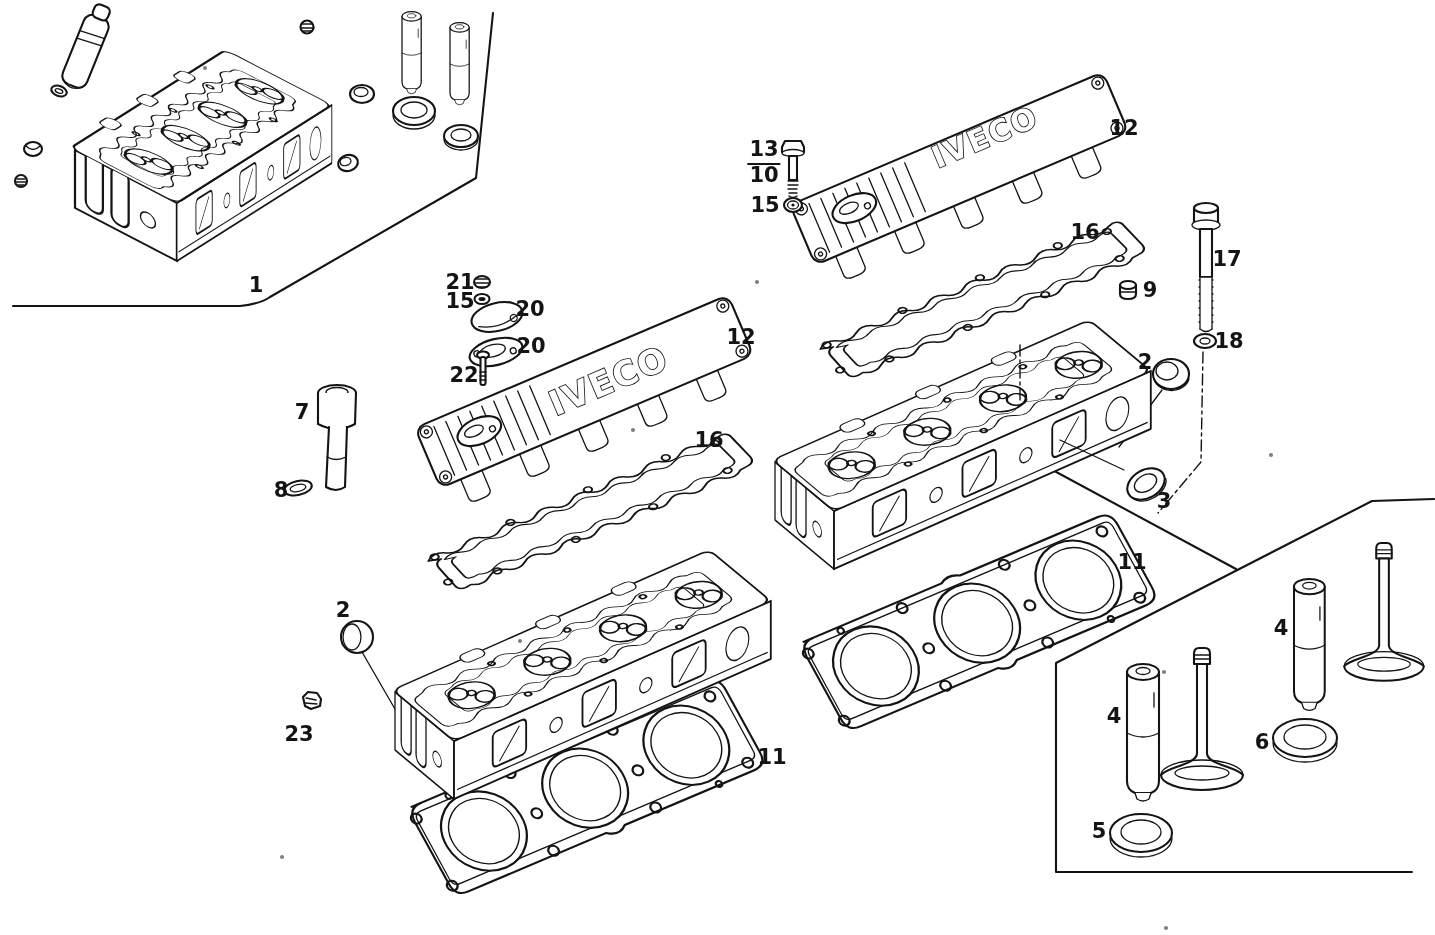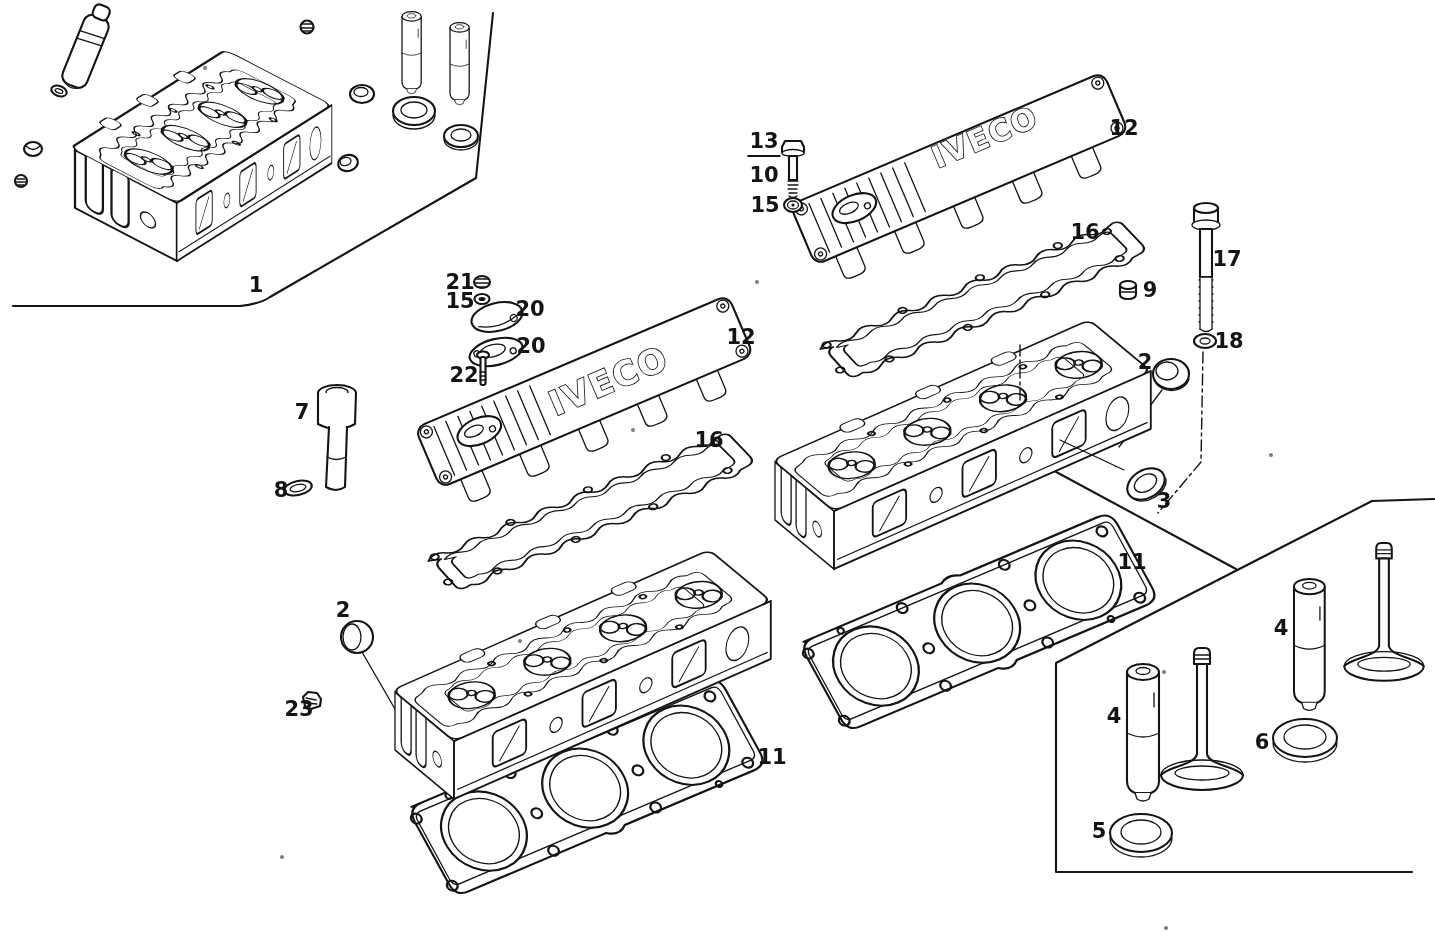--- a/index.html
+++ b/index.html
@@ -400,23 +400,23 @@
       <span class="callout" style="left: 460px; top: 282px; text-align: center;">21</span>
       <span class="callout" style="left: 460px; top: 301px;">15</span>
       <span class="callout" style="left: 530px; top: 309px;">20</span>
       <span class="callout" style="left: 531px; top: 346px;">20</span>
       <span class="callout" style="left: 464px; top: 375px;">22</span>
       <span class="callout" style="left: 741px; top: 337px;">12</span>
       <span class="callout" style="left: 709px; top: 440px;">16</span>
       <span class="callout" style="left: 302px; top: 412px;">7</span>
       <span class="callout" style="left: 281px; top: 490px;">8</span>
       <span class="callout" style="left: 343px; top: 610px;">2</span>
-      <span class="callout" style="left: 299px; top: 709px; text-align: right;">23</span>
+      <span class="callout" style="left: 299px; top: 734px; text-align: right;">23</span>
       <span class="callout" style="left: 772px; top: 757px;">11</span>
-      <span class="callout underline" style="left: 764px; top: 144px; text-align: center;">13</span>
+      <span class="callout underline" style="left: 764px; top: 152px; text-align: center;">13</span>
       <span class="callout" style="left: 764px; top: 175px;">10</span>
       <span class="callout" style="left: 765px; top: 205px;">15</span>
       <span class="callout" style="left: 1124px; top: 128px;">12</span>
       <span class="callout" style="left: 1085px; top: 232px;">16</span>
       <span class="callout" style="left: 1150px; top: 290px;">9</span>
       <span class="callout" style="left: 1227px; top: 259px;">17</span>
       <span class="callout" style="left: 1229px; top: 341px; text-align: center;">18</span>
       <span class="callout" style="left: 1145px; top: 362px;">2</span>
       <span class="callout" style="left: 1164px; top: 501px;">3</span>
       <span class="callout" style="left: 1132px; top: 562px;">11</span>

